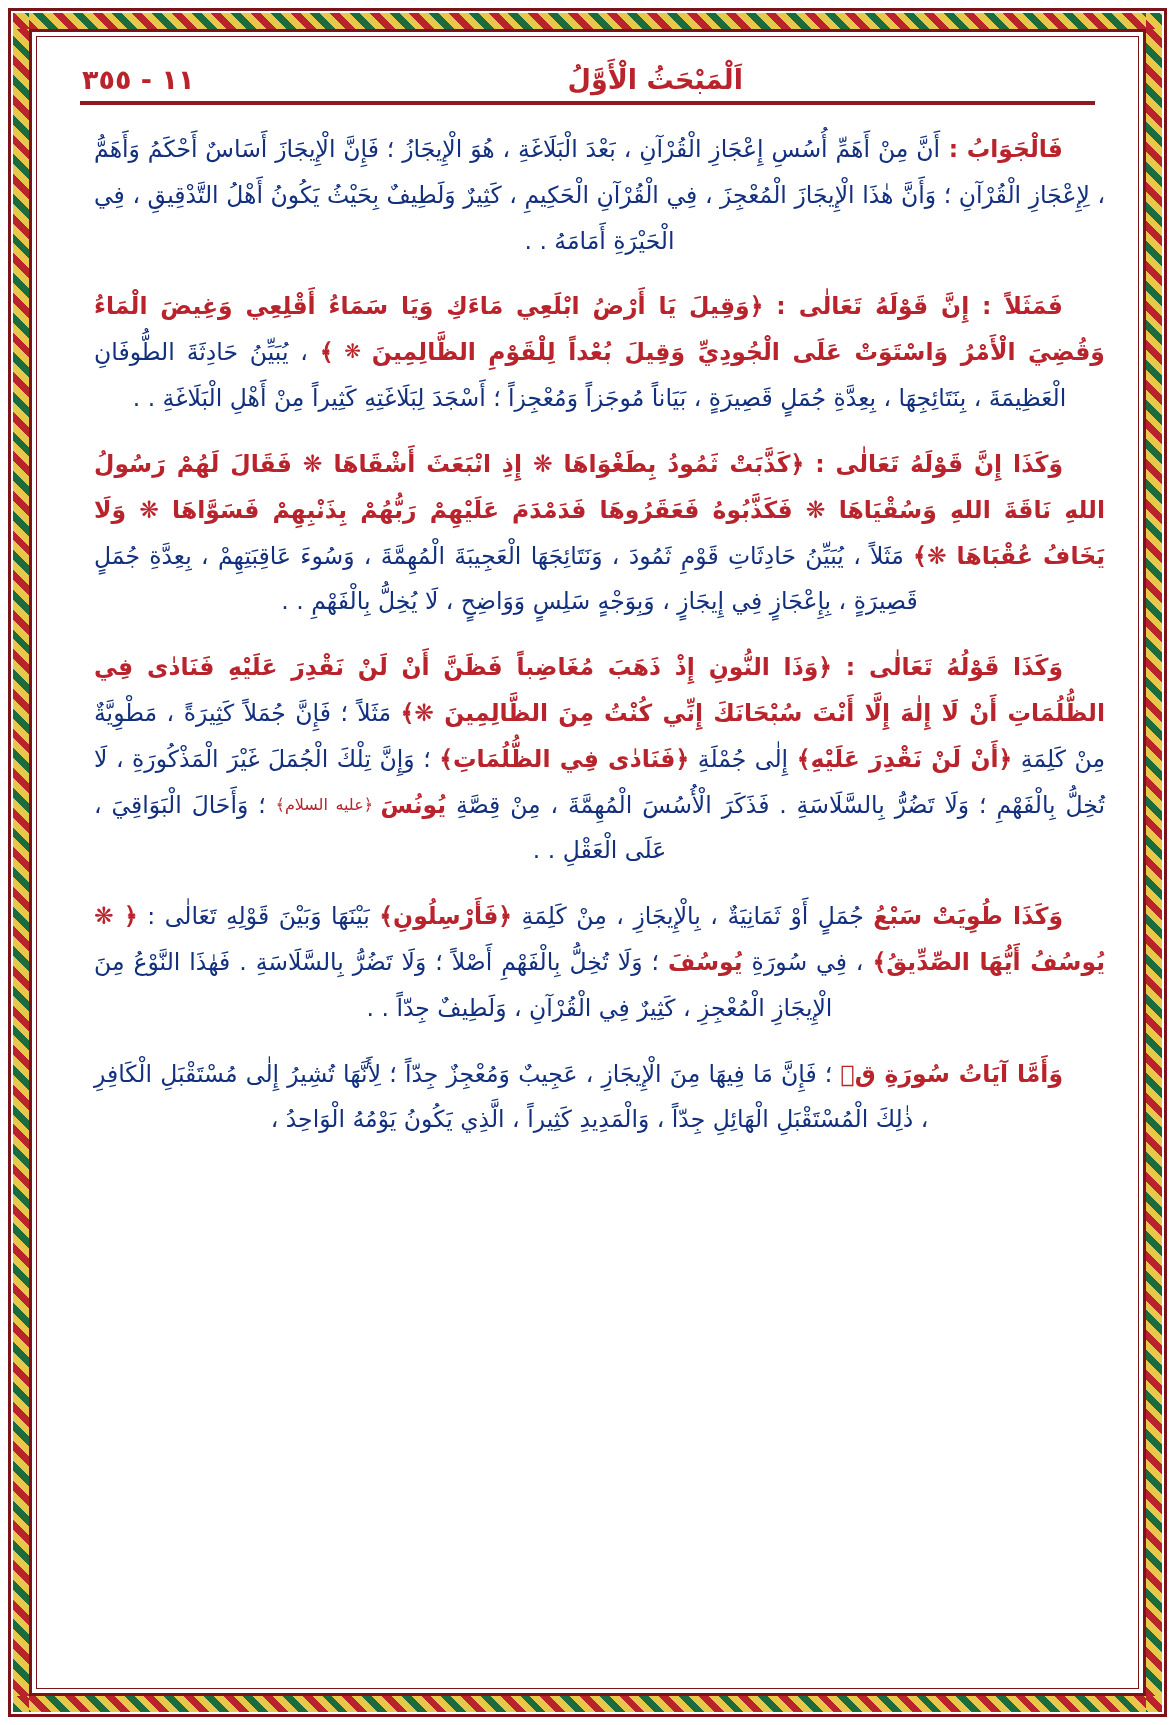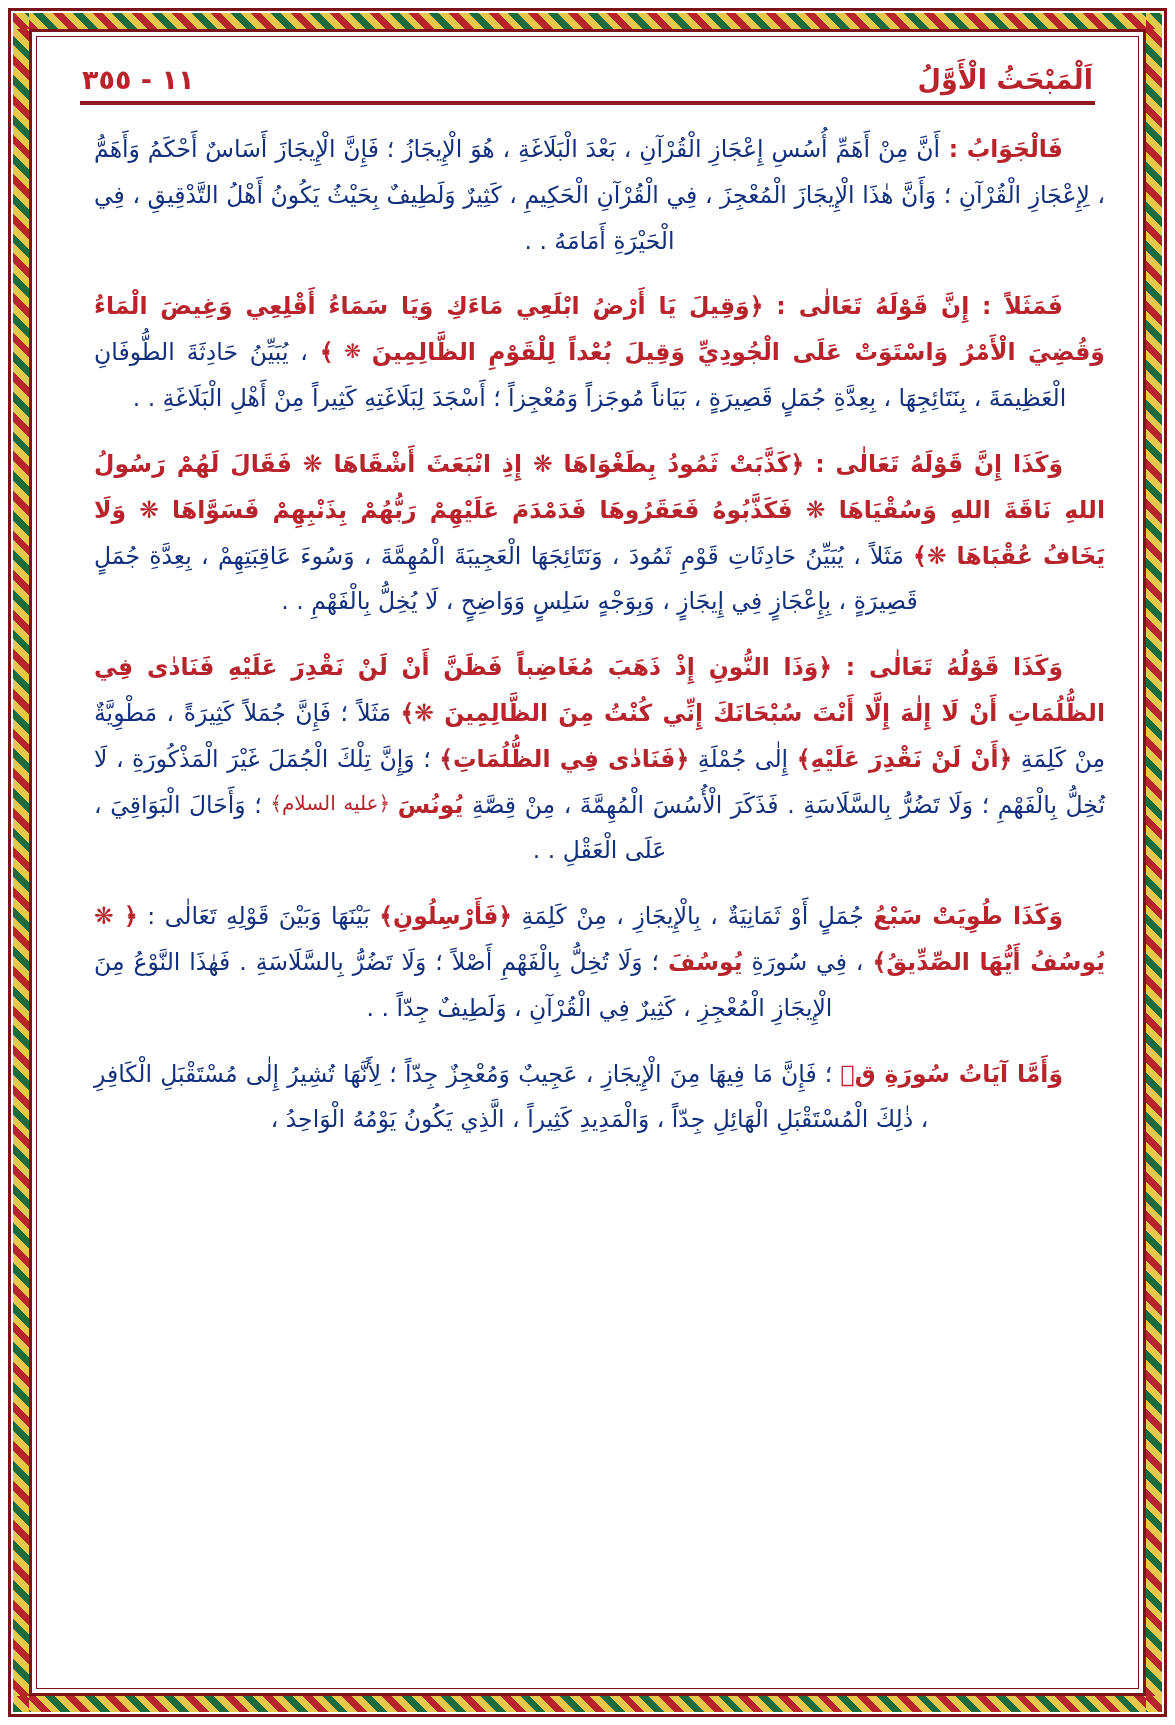--- a/index.html
+++ b/index.html
@@ -89,21 +89,21 @@
     font-size: 27px;
     font-weight: bold;
     letter-spacing: 1px;
     direction: rtl;
   }
   .header-title {
     color: #b8232c;
     font-size: 27px;
     font-weight: bold;
     flex: 1;
-    text-align: right;
+    text-align: center;
   }
   .header-rule {
     height: 4px;
     background: #8e1a20;
     margin: 6px 10px 22px 10px;
   }
   
   p.para {
     margin: 0 0 20px 0;
     text-align: justify;
@@ -133,21 +133,21 @@
     color: #b8232c;
     font-weight: bold;
   }
   .flower {
     color: #b8232c;
     font-size: 20px;
     vertical-align: 2px;
   }
   .honorific {
     color: #b8232c;
-    font-size: 20px;
+    font-size: 16px;
     vertical-align: 3px;
   }
 </style>
 </head>
 <body>
 
 <div class="page">
 
   <div class="frame-outer"></div>
   <div class="frame-band"></div>

